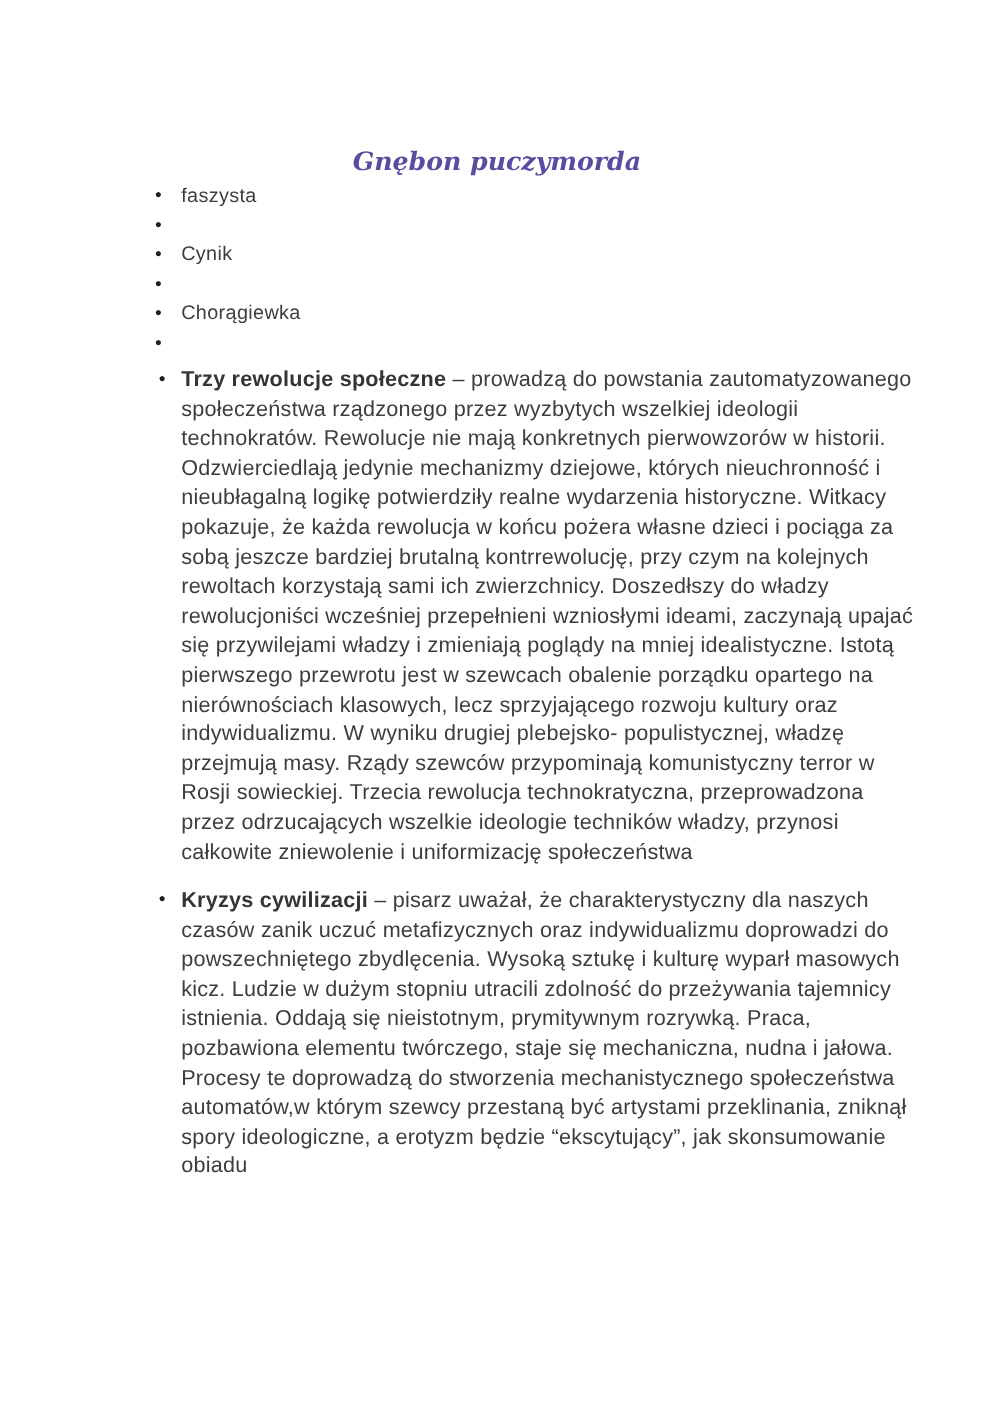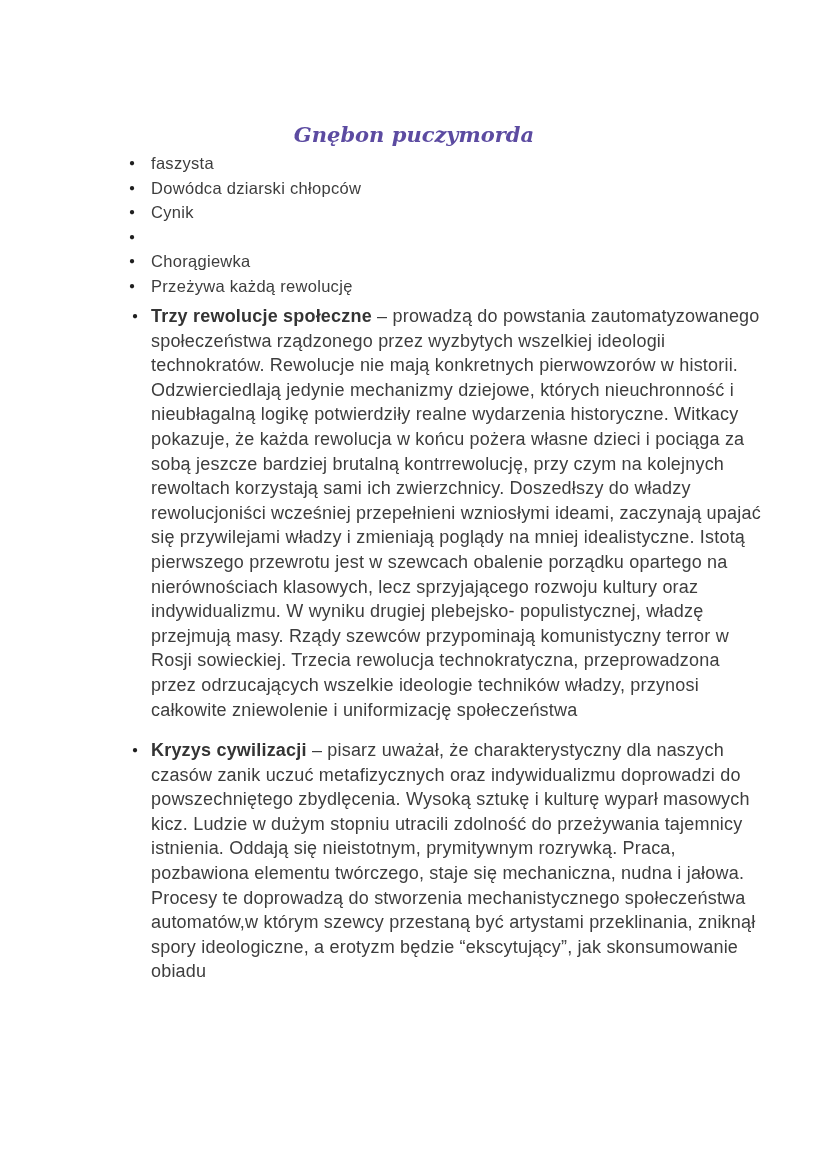--- a/index.html
+++ b/index.html
@@ -87,36 +87,34 @@
 
   <h1 class="doc-title">Gnębon puczymorda</h1>
 
   <ul class="traits-list">
     <li>
       <span class="bullet">●</span>
       <span>faszysta</span>
     </li>
     <li>
       <span class="bullet">●</span>
-      <span>Dowódca dziarski chłopców</span>
     </li>
     <li>
       <span class="bullet">●</span>
       <span>Cynik</span>
     </li>
     <li>
       <span class="bullet">●</span>
     </li>
     <li>
       <span class="bullet">●</span>
       <span>Chorągiewka</span>
     </li>
     <li>
       <span class="bullet">●</span>
-      <span>Przeżywa każdą rewolucję</span>
     </li>
   </ul>
 
 
   <ul class="problems-list">
     <li>
       <span class="bullet">●</span>
       <div class="problem-content">
         <span class="problem-lead">Trzy rewolucje społeczne</span>
         <span>– prowadzą do powstania zautomatyzowanego społeczeństwa rządzonego przez wyzbytych wszelkiej ideologii technokratów. Rewolucje nie mają konkretnych pierwowzorów w historii. Odzwierciedlają jedynie mechanizmy dziejowe, których nieuchronność i nieubłagalną logikę potwierdziły realne wydarzenia historyczne. Witkacy pokazuje, że każda rewolucja w końcu pożera własne dzieci i pociąga za sobą jeszcze bardziej brutalną kontrrewolucję, przy czym na kolejnych rewoltach korzystają sami ich zwierzchnicy. Doszedłszy do władzy rewolucjoniści wcześniej przepełnieni wzniosłymi ideami, zaczynają upajać się przywilejami władzy i zmieniają poglądy na mniej idealistyczne. Istotą pierwszego przewrotu jest w szewcach obalenie porządku opartego na nierównościach klasowych, lecz sprzyjającego rozwoju kultury oraz indywidualizmu. W wyniku drugiej plebejsko- populistycznej, władzę przejmują masy. Rządy szewców przypominają komunistyczny terror w Rosji sowieckiej. Trzecia rewolucja technokratyczna, przeprowadzona przez odrzucających wszelkie ideologie techników władzy, przynosi całkowite zniewolenie i uniformizację społeczeństwa</span>

